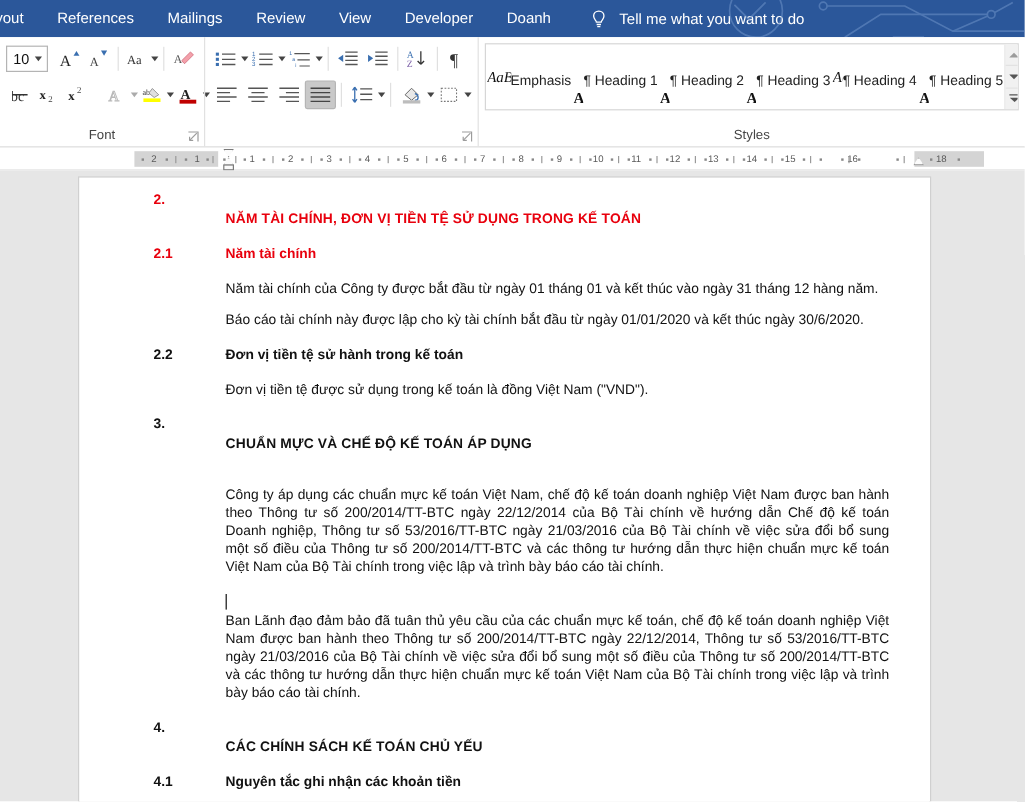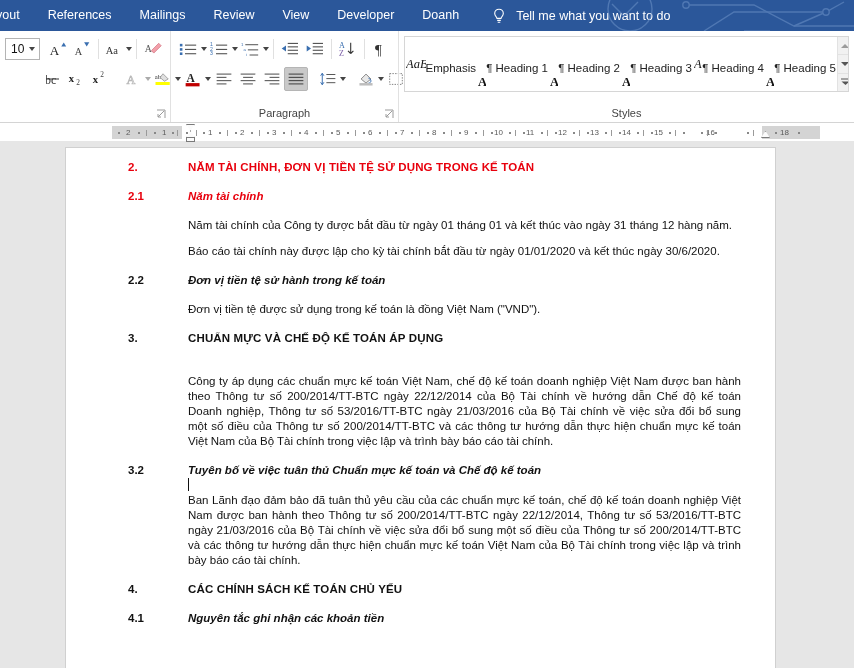--- a/index.html
+++ b/index.html
@@ -54,21 +54,21 @@
   .group + .group { border-left: 1px solid #e1e1e1; }
   .grouplabel {
     font-size: 11px; color: #444; text-align: center;
     margin-top: auto; padding-bottom: 3px; height: 17px; line-height: 17px;
   }
   .dialoglauncher {
     position: absolute; right: 4px; bottom: 3px;
     width: 10px; height: 10px; opacity: .65;
   }
   .row { display: flex; align-items: center; height: 27px; }
-  .row.r2 { margin-top: 3px; margin-left: 36px; }
+  .row.r2 { margin-top: 3px; }
   .btn {
     height: 24px; min-width: 24px;
     display: flex; align-items: center; justify-content: center;
     border: 1px solid transparent; border-radius: 2px;
     padding: 0 2px; cursor: default;
   }
   .btn.active { background: #c9c9c9; border-color: #b5b5b5; }
   .sep { width: 1px; height: 20px; background: #e0e0e0; margin: 0 4px; }
   .caret { width: 7px; height: 24px; display: flex; align-items: center; justify-content: center; cursor: default; }
   .caret::after {
@@ -170,22 +170,22 @@
     font-family: "Liberation Sans", sans-serif;
     font-size: 11.5px; font-weight: bold; color: #111;
     line-height: 15px;
   }
   .body {
     flex: 1; min-width: 0;
     font-family: "Liberation Sans", sans-serif;
     font-size: 11.5px; color: #111; line-height: 15px;
     text-align: justify;
   }
-  .body.h1 { font-weight: bold; text-transform: uppercase; letter-spacing: .15px; }
-  .body.h2 { font-weight: bold; font-style: italic; }
+  .body.h1 { font-weight: bold; text-transform: uppercase; letter-spacing: .15px; margin-top: 16px; }
+  .body.h2 { font-weight: bold; }
   .red { color: #e8000d; }
   .num.red { color: #e8000d; }
   .sp10 { height: 11px; }
   .sp13 { height: 14px; }
   .caret-bar {
     display: inline-block; width: 1px; height: 13px;
     background: #111; vertical-align: -2px;
   }
 </style>
 </head>
@@ -296,20 +296,21 @@
       <span class="caret"></span>
       <div class="btn">
         <svg width="22" height="20" viewBox="0 0 22 20">
           <text x="3" y="14" font-family="Liberation Serif, serif" font-size="14" font-weight="bold" fill="#222">A</text>
           <rect x="2" y="15" width="17" height="4" fill="#c00000"></rect>
         </svg>
       </div>
       <span class="caret"></span>
     </div>
 
+    <div class="grouplabel">Font</div>
     <svg class="dialoglauncher" viewBox="0 0 10 10">
       <path d="M1 1 H9 V9" fill="none" stroke="#666" stroke-width="1"></path>
         <path d="M8 2 L2 8" stroke="#666" stroke-width="1"></path>
         <path d="M2 8 L2 5 M2 8 L5 8" stroke="#666" stroke-width="1"></path>
     </svg>
   </div>
 
   <div class="group" style="width:228px">
     <div class="row">
       <div class="btn">
@@ -459,21 +460,20 @@
       </div>
       <span class="caret"></span>
       <div class="btn">
         <svg width="20" height="18" viewBox="0 0 20 18">
           <rect x="3" y="3" width="14" height="12" fill="none" stroke="#777" stroke-width="1" stroke-dasharray="1.6 1.4"></rect>
         </svg>
       </div>
       <span class="caret"></span>
     </div>
 
-    <div class="grouplabel">Paragraph</div>
     <svg class="dialoglauncher" viewBox="0 0 10 10">
       <path d="M1 1 H9 V9" fill="none" stroke="#666" stroke-width="1"></path>
         <path d="M8 2 L2 8" stroke="#666" stroke-width="1"></path>
         <path d="M2 8 L2 5 M2 8 L5 8" stroke="#666" stroke-width="1"></path>
     </svg>
   </div>
 
   <div class="group styles-group">
     <div class="gallery">
       <div class="style-item">
@@ -664,24 +664,20 @@
       <div class="sp13"></div>
 
       <div class="sp13"></div>
 
       <div class="para">
         <div class="num"></div>
         <div class="body">Công ty áp dụng các chuẩn mực kế toán Việt Nam, chế độ kế toán doanh nghiệp Việt Nam được ban hành theo Thông tư số 200/2014/TT-BTC ngày 22/12/2014 của Bộ Tài chính về hướng dẫn Chế độ kế toán Doanh nghiệp, Thông tư số 53/2016/TT-BTC ngày 21/03/2016 của Bộ Tài chính về việc sửa đổi bổ sung một số điều của Thông tư số 200/2014/TT-BTC và các thông tư hướng dẫn thực hiện chuẩn mực kế toán Việt Nam của Bộ Tài chính trong việc lập và trình bày báo cáo tài chính.</div>
       </div>
       <div class="sp13"></div>
 
-      <div class="para">
-        <div class="num">3.2</div>
-        <div class="body h2">Tuyên bố về việc tuân thủ Chuẩn mực kế toán và Chế độ kế toán</div>
-      </div>
 
       <div class="para">
         <div class="num"></div>
         <div class="body"><span class="caret-bar"></span></div>
       </div>
 
       <div class="para">
         <div class="num"></div>
         <div class="body">Ban Lãnh đạo đảm bảo đã tuân thủ yêu cầu của các chuẩn mực kế toán, chế độ kế toán doanh nghiệp Việt Nam được ban hành theo Thông tư số 200/2014/TT-BTC ngày 22/12/2014, Thông tư số 53/2016/TT-BTC ngày 21/03/2016 của Bộ Tài chính về việc sửa đổi bổ sung một số điều của Thông tư số 200/2014/TT-BTC và các thông tư hướng dẫn thực hiện chuẩn mực kế toán Việt Nam của Bộ Tài chính trong việc lập và trình bày báo cáo tài chính.</div>
       </div>

